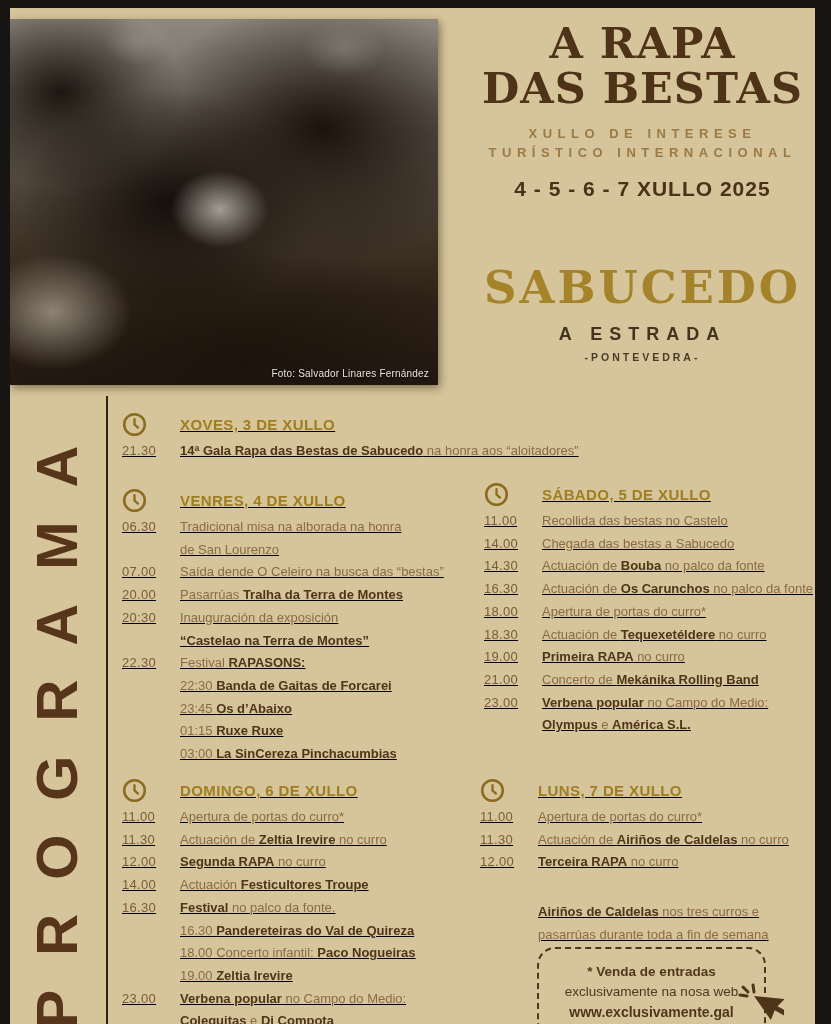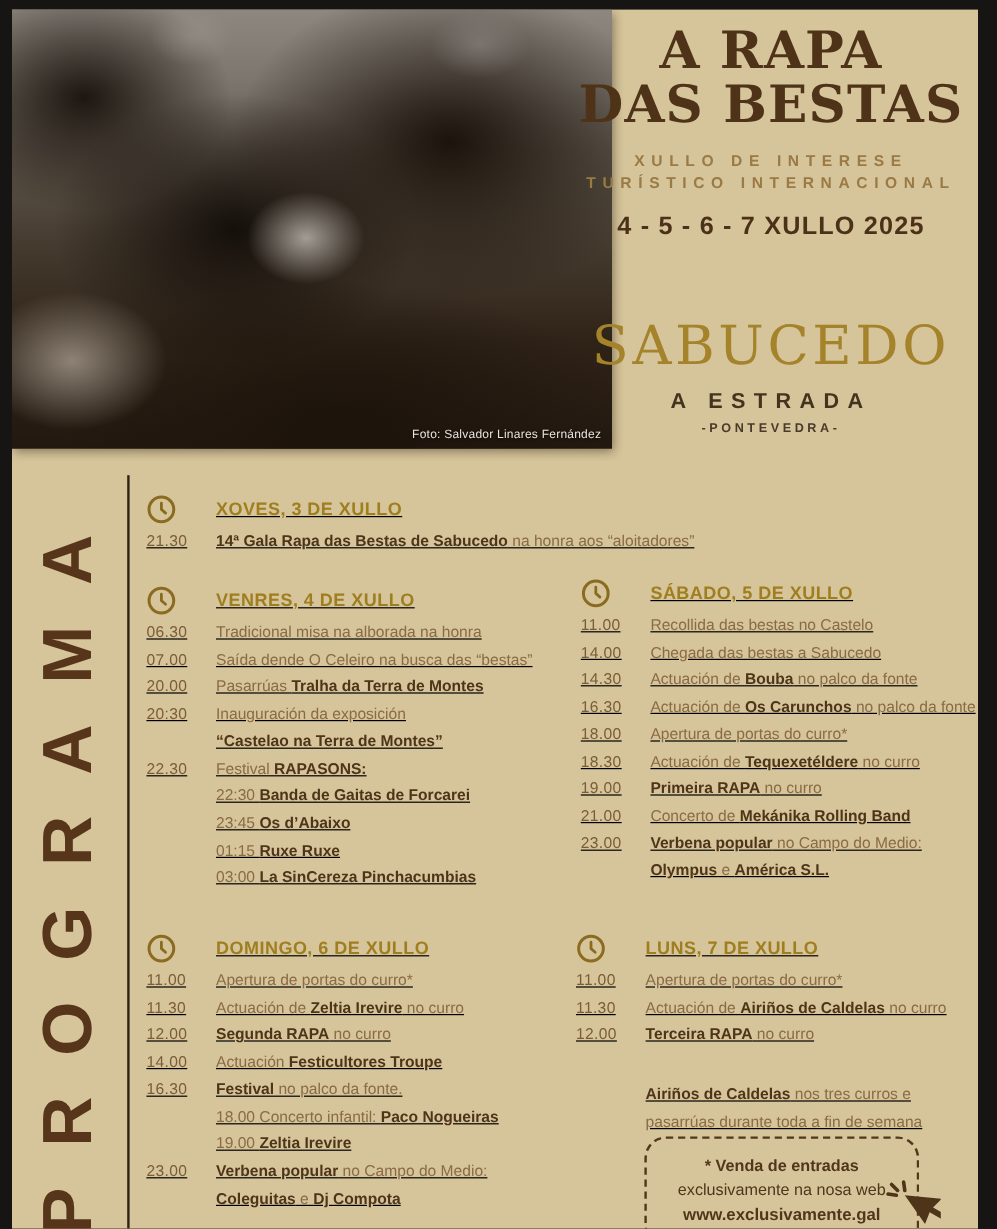--- a/index.html
+++ b/index.html
@@ -9,21 +9,21 @@
     background:#171513;
     font-family:"Liberation Sans", sans-serif;
   }
   .poster {
     position:absolute; left:10px; top:8px; width:805px; height:1016px;
     background:#d6c49a; overflow:hidden;
   }
 
   
   .photo {
-    position:absolute; left:0; top:0; width:500px; height:366px;
+    position:absolute; left:0; top:11px; width:428px; height:366px;
     background:
       radial-gradient(ellipse 70px 55px at 49% 52%, rgba(175,170,162,.9), rgba(175,170,162,0) 70%),
       radial-gradient(ellipse 110px 80px at 10% 80%, rgba(158,148,134,.85), rgba(158,148,134,0) 72%),
       radial-gradient(ellipse 60px 40px at 78% 8%, rgba(150,145,140,.5), rgba(150,145,140,0) 70%),
       radial-gradient(ellipse 50px 35px at 30% 6%, rgba(160,155,148,.45), rgba(160,155,148,0) 70%),
       radial-gradient(ellipse 170px 130px at 12% 20%, rgba(22,15,9,.92), rgba(22,15,9,0) 72%),
       radial-gradient(ellipse 240px 175px at 73% 30%, rgba(24,15,8,.95), rgba(24,15,8,0) 75%),
       radial-gradient(ellipse 200px 150px at 37% 50%, rgba(14,9,5,.88), rgba(14,9,5,0) 75%),
       radial-gradient(ellipse 300px 150px at 55% 94%, rgba(28,19,10,.95), rgba(28,19,10,0) 78%),
       linear-gradient(180deg, #8d8780 0%, #7c766e 16%, #5f574d 32%, #453a2e 54%, #2f2318 76%, #231810 100%);
@@ -48,21 +48,21 @@
   .subtitle {
     margin-top:13px; font-size:13px; font-weight:700;
     letter-spacing:5.5px; line-height:19px; color:#9a7a45;
   }
   .dates {
     margin-top:15px; font-size:21px; font-weight:700;
     letter-spacing:1px; color:#4a3118;
   }
   .place {
     margin-top:62px;
-    font-family:"DejaVu Serif", serif; font-weight:400;
+    font-family:"DejaVu Serif", serif; font-weight:700;
     font-size:45px; line-height:50px; letter-spacing:3px; color:#a4832b;
   }
   .town { margin-top:11px; font-size:18px; font-weight:700; letter-spacing:7px; color:#43331f; }
   .province { margin-top:6px; font-size:10.5px; font-weight:700; letter-spacing:3px; color:#4a3a28; }
 
   
   .programa-label {
     position:absolute; left:46px; top:712px;
     transform:translate(-50%,-50%) rotate(-90deg);
     white-space:nowrap;
@@ -159,20 +159,21 @@
               <circle cx="13" cy="13" r="10.7" fill="none" stroke="currentColor" stroke-width="2.6"></circle>
               <path d="M13 7.5 L13 13 L16.6 16.2" fill="none" stroke="currentColor" stroke-width="2.4" stroke-linecap="round"></path>
             </svg>
           </span>
           <span class="day-title">VENRES, 4 DE XULLO</span>
         </div>
         <div class="event">
           <span class="time">06.30</span>
           <span class="etext">
             <span class="eline"><span>Tradicional misa na alborada na honra</span></span>
+            <span class="eline"><span>de San Lourenzo</span></span>
           </span>
         </div>
         <div class="event">
           <span class="time">07.00</span>
           <span class="etext">
             <span class="eline"><span>Saída dende O Celeiro na busca das “bestas”</span></span>
           </span>
         </div>
         <div class="event">
           <span class="time">20.00</span>
@@ -295,20 +296,21 @@
         <div class="event">
           <span class="time">14.00</span>
           <span class="etext">
             <span class="eline"><span>Actuación </span><span class="b">Festicultores Troupe</span></span>
           </span>
         </div>
         <div class="event">
           <span class="time">16.30</span>
           <span class="etext">
             <span class="eline"><span class="b">Festival</span><span> no palco da fonte.</span></span>
+            <span class="eline"><span>16.30 </span><span class="b">Pandereteiras do Val de Quireza</span></span>
             <span class="eline"><span>18.00 Concerto infantil: </span><span class="b">Paco Nogueiras</span></span>
             <span class="eline"><span>19.00 </span><span class="b">Zeltia Irevire</span></span>
           </span>
         </div>
         <div class="event">
           <span class="time">23.00</span>
           <span class="etext">
             <span class="eline"><span class="b">Verbena popular</span><span> no Campo do Medio:</span></span>
             <span class="eline"><span class="b">Coleguitas</span><span> e </span><span class="b">Dj Compota</span></span>
           </span>

